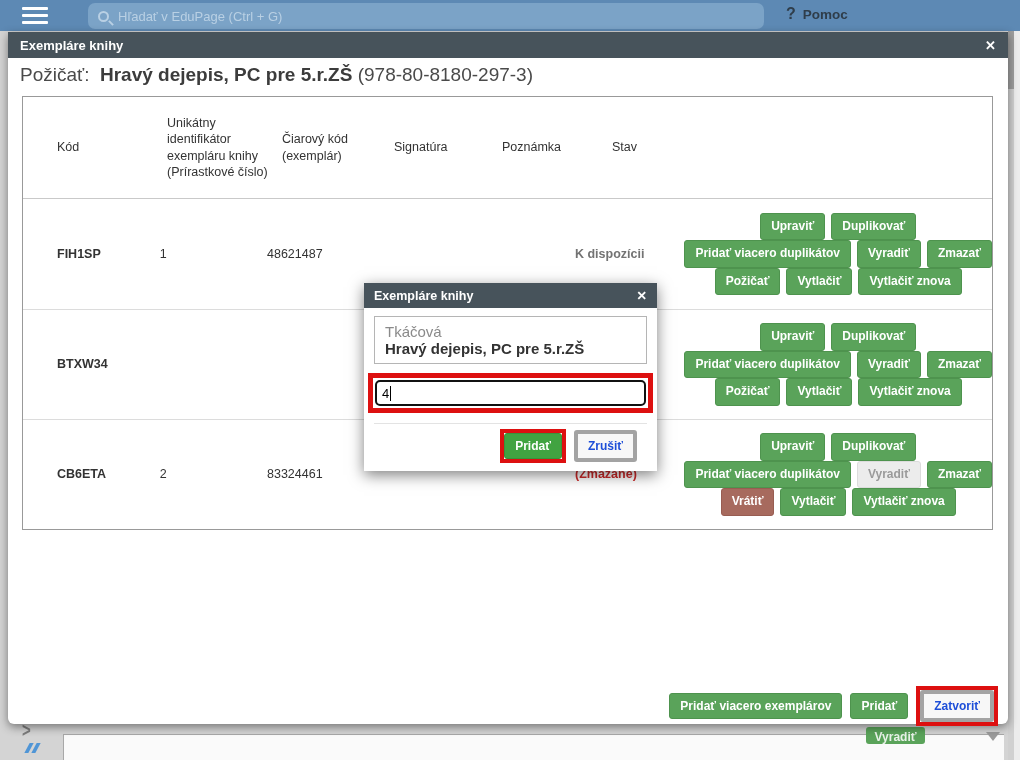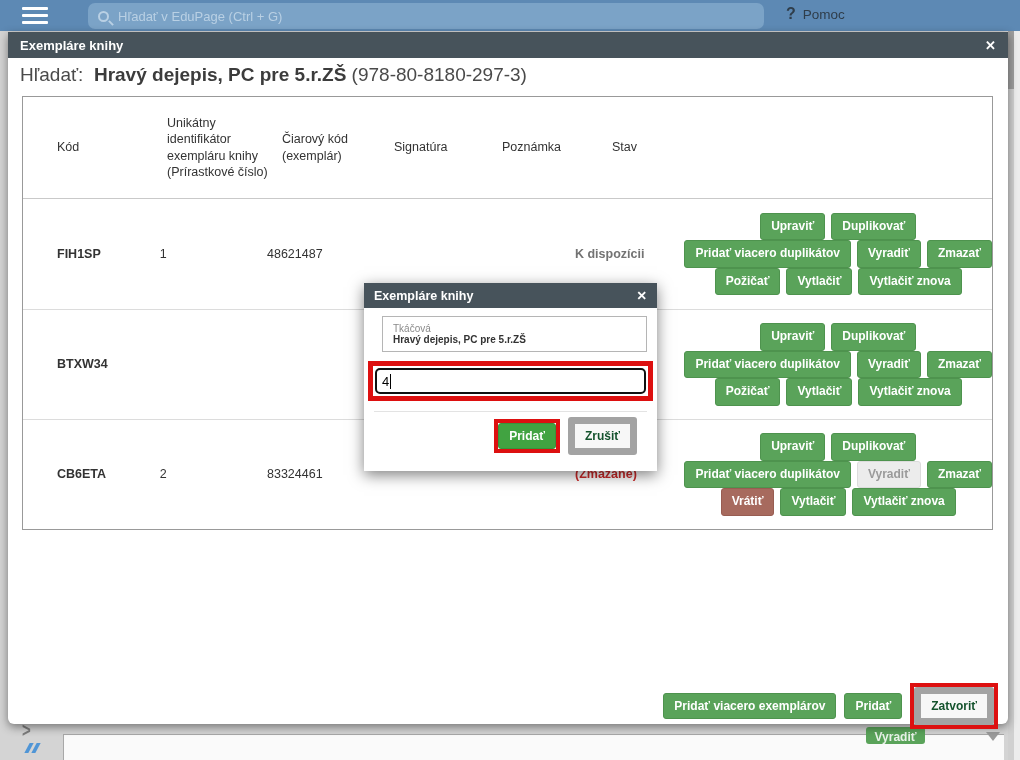--- a/index.html
+++ b/index.html
@@ -19,21 +19,21 @@
   .hamburger span { display:block; width:26px; height:3px; background:#fff; border-radius:1px; margin-bottom:4px; }
   .searchbox {
     position:absolute; left:88px; top:3px; width:676px; height:26px;
     background:#7ba3c7; border-radius:7px; display:flex; align-items:center; padding-left:10px;
   }
   .mag { position:relative; width:11px; height:11px; border:2px solid #b9d0e4; border-radius:50%; margin-right:9px; }
   .mag::after { content:""; position:absolute; left:8px; top:9px; width:6px; height:2px; background:#b9d0e4; transform:rotate(45deg); }
   .search-ph { font-size:13px; color:#b9d0e4; }
   .help { position:absolute; left:786px; top:5px; display:flex; align-items:center; gap:7px; color:#2f3d4a; cursor:pointer; }
   .help .qmark { font-size:16px; font-weight:bold; }
-  .help .hlabel { font-size:13.5px; font-weight:400; }
+  .help .hlabel { font-size:13.5px; font-weight:700; }
   .loggedbox {
     position:absolute; left:855px; top:0; width:150px; height:30px;
     background:#4e7cab; color:#fff; font-size:11.5px; font-weight:bold;
     display:flex; align-items:center; padding-left:12px;
   }
   
   .right-strip { position:absolute; left:1008px; top:31px; width:6px; height:729px; background:#d0d0d0; }
   .right-thumb { position:absolute; left:1008px; top:31px; width:6px; height:58px; background:#9e9e9e; }
   .right-pale { position:absolute; left:1014px; top:31px; width:6px; height:729px; background:#ececec; }
   .bg-panel { position:absolute; left:63px; top:734px; width:941px; height:26px; background:#fafafa; border-top:1px solid #a8a8a8; border-left:1px solid #a8a8a8; }
@@ -81,40 +81,40 @@
   .st-red { color:#cc2b2b; }
   .actions { display:flex; flex-direction:column; justify-content:center; align-items:center; }
   .btnline { display:flex; gap:6px; }
   .btn {
     display:inline-block; font-size:12px; font-weight:bold; color:#fff;
     background:#5aa35a; border:1px solid #4e934e; border-radius:3px;
     padding:5px 10px; cursor:pointer; white-space:nowrap;
   }
   .btn.brick { background:#a76a5e; border-color:#985d52; }
   .btn.disabled { background:#ececec; border-color:#dcdcdc; color:#9a9a9a; cursor:default; }
-  .btn.light { background:#f7f7f7; border:7px solid #a3a3a3; color:#14532d; }
+  .btn.light { background:#f7f7f7; border:4px solid #a3a3a3; color:#1d4ed8; }
   .btn.bright { background:#41a341; border-color:#3a923a; }
   
   .d-footer {
     position:absolute; right:10px; top:654px; height:40px;
     display:flex; align-items:center; gap:8px;text-align:right;
   }
   .hl { border:4px solid #dd1010; display:inline-flex; }
   
   .popup {
     position:absolute; left:364px; top:283px; width:293px; height:188px;
     background:#fff; z-index:20; box-shadow:0 4px 14px rgba(0,0,0,.5);
   }
   .p-header {
     height:25px; background:#47535b; color:#fff; font-size:12.5px; font-weight:bold;
     display:flex; align-items:center; padding:0 10px;
   }
   .p-header .x { margin-left:auto; cursor:pointer; }
   .p-body { padding:8px 10px 0; }
-  .infobox { border:1px solid #b5b5b5; padding:6px 10px; font-size:10px; color:#8a8a8a;margin-left:8px; }
+  .infobox { border:1px solid #b5b5b5; padding:6px 10px; font-size:15px; color:#8a8a8a; }
   .infobox .bk { color:#333; font-weight:bold; }
   .hl-input { border:5px solid #dd1010; margin:9px -6px 0; }
   .fake-input {
     margin:2px; height:26px; border:2px solid #111; border-radius:5px;
     display:flex; align-items:center; padding-left:5px; font-size:13px; color:#000;
     background:#fff; cursor:text;
   }
   .caret { width:1px; height:15px; background:#000; margin-left:1px; }
   .p-divider { border-top:1px solid #e3e3e3; margin:10px 0 0; }
   .p-footer { display:flex; justify-content:flex-end; align-items:center; gap:8px; padding:5px 10px 0; }
@@ -152,21 +152,21 @@
 </div>
 <div class="bg-downarrow"></div>
 
 <div class="dialog">
   <div class="d-header">
     <span>Exempláre knihy</span>
     <span class="x">✕</span>
   </div>
 
   <div class="d-heading">
-    <span>Hľadať:</span>
+    <span>Požičať:</span>
     <b>&nbsp;<span>Hravý dejepis, PC pre 5.r.ZŠ</span></b>
     <span>(978-80-8180-297-3)</span>
   </div>
 
   <div class="tbl">
 
     <div class="trow thead">
       <div class="th c1">Kód</div>
       <div class="th c2">Unikátny identifikátor exempláru knihy (Prírastkové číslo)</div>
       <div class="th c3">Čiarový kód (exemplár)</div>

